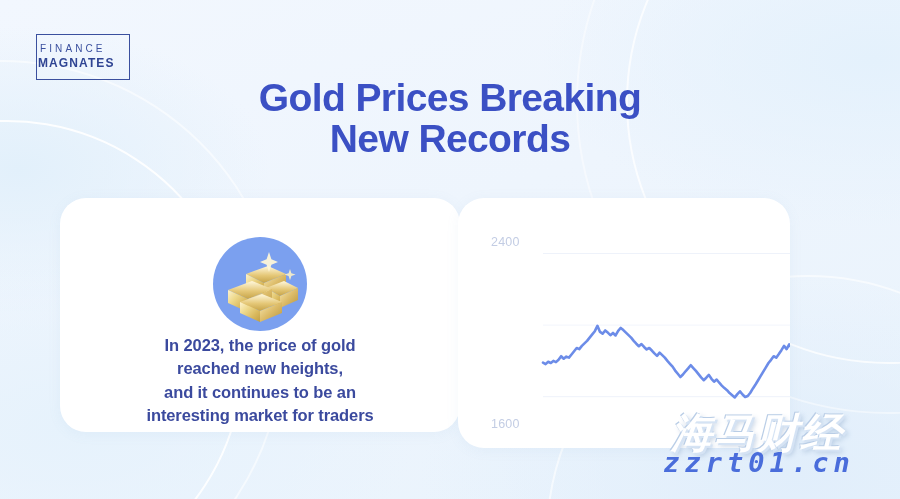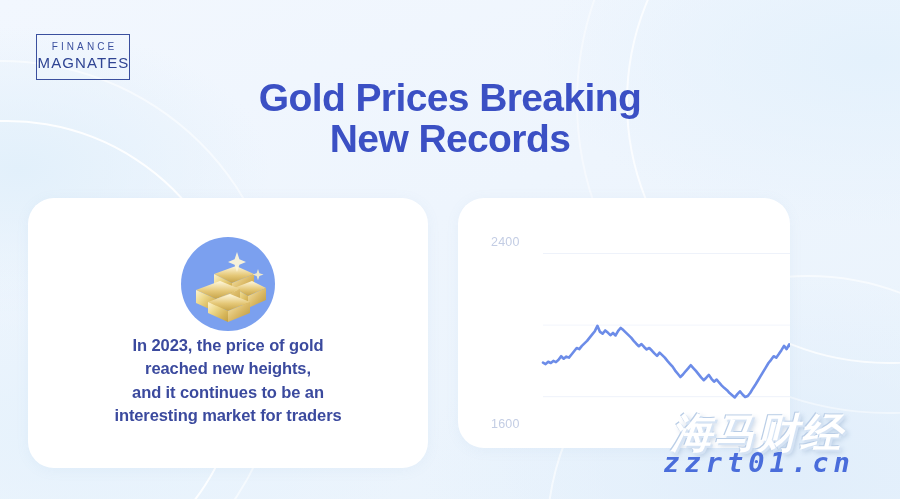--- a/index.html
+++ b/index.html
@@ -43,37 +43,36 @@
   #logo {
     position: absolute;
     left: 36px;
     top: 34px;
     width: 94px;
     height: 46px;
     border: 1.5px solid #3a4f9e;
     box-sizing: border-box;
     display: flex;
     flex-direction: column;
-    align-items: center;
     justify-content: center;
     background: transparent;
   }
   #logo .l1 {
     font-size: 10px;
     letter-spacing: 3.1px;
     color: #3a4f9e;
     font-weight: 400;
     line-height: 1.25;
     padding-left: 3px;
   }
   #logo .l2 {
-    font-size: 15px;
+    font-size: 12px;
     letter-spacing: 1.1px;
     color: #2f4493;
-    font-weight: 400;
+    font-weight: 700;
     line-height: 1.25;
     padding-left: 1px;
   }
 
   
   #title {
     position: absolute;
     left: 0;
     top: 78px;
     width: 900px;
@@ -87,24 +86,24 @@
   #title .tline { display: block; }
 
   
   .card {
     position: absolute;
     background: #ffffff;
     border-radius: 26px;
     box-shadow: 0 2px 14px rgba(120,150,200,0.07);
   }
   #left-card {
-    left: 28px;
+    left: 60px;
     top: 198px;
     width: 400px;
-    height: 270px;
+    height: 234px;
   }
   #right-card {
     left: 458px;
     top: 198px;
     width: 332px;
     height: 250px;
     overflow: hidden;
   }
 
   

